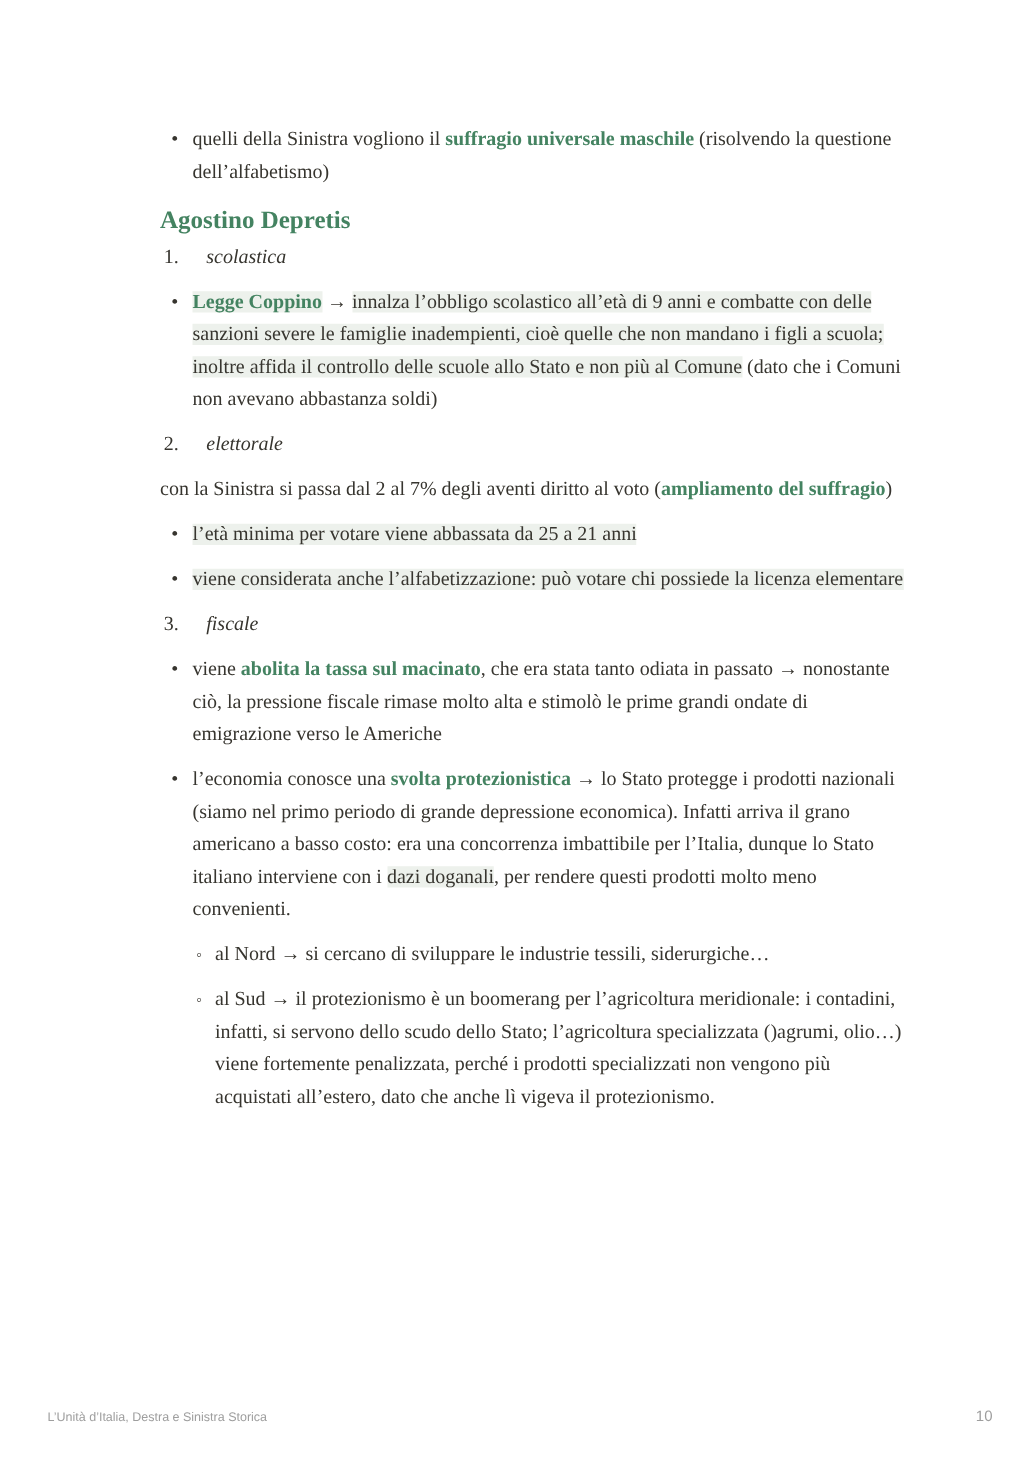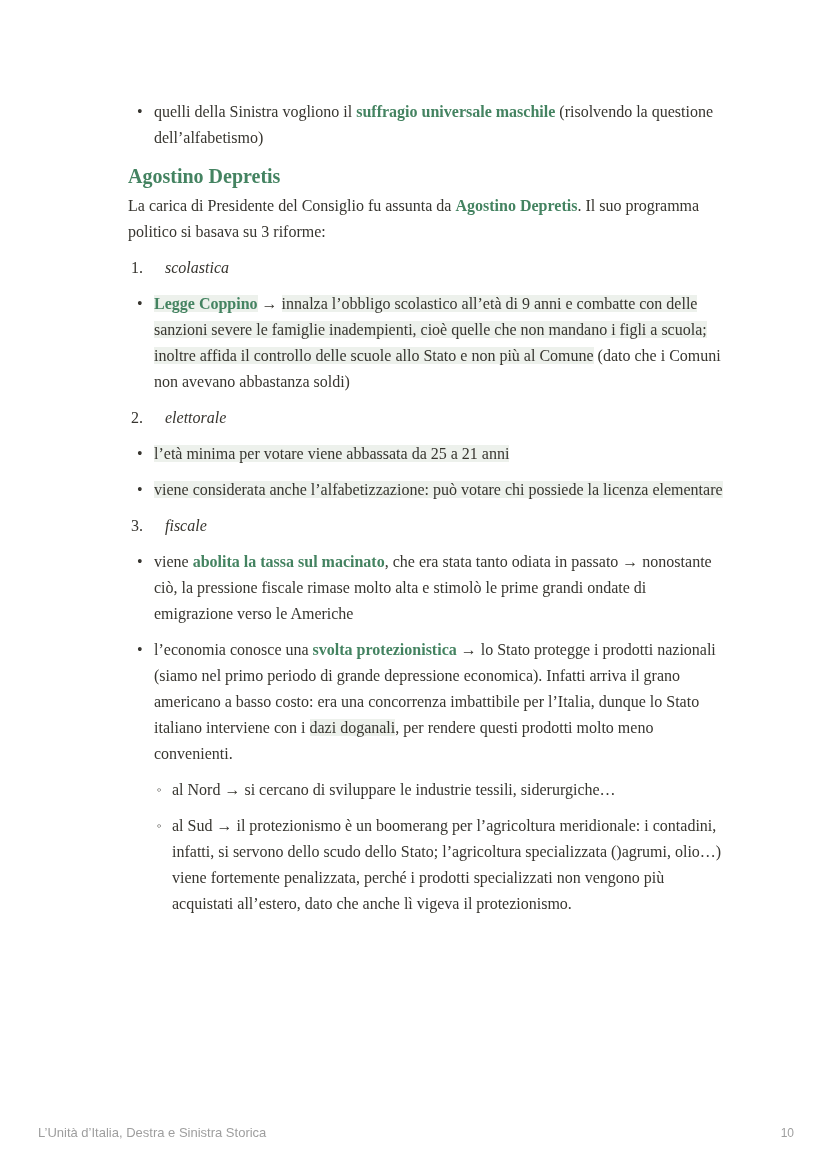--- a/index.html
+++ b/index.html
@@ -43,21 +43,21 @@
   .li2 .marker { flex:0 0 15px; padding-left:0; }
   .sub-paragraph { margin-left:44px; }
   .num-label { font-style:italic;margin-left:16px; }
   .gb { color:#448361; font-weight:bold;margin-top:28px; }
   .hl { background:#edf1ec; }
   .gbhl { color:#448361; font-weight:bold; background:#edf1ec;text-align:right; }
   .footer-title {
     position:absolute;
     left:38px; bottom:31px;
     font-family:"Liberation Sans",sans-serif;
-    font-size:13px;
+    font-size:10px;
     color:#9e9e9e;
   }
   .page-num {
     position:absolute;
     right:34px; bottom:31px;
     font-family:Liberation Sans, sans-serif;
     font-size:12px;
     color:#9e9e9e;
   }
 </style>
@@ -67,37 +67,37 @@
 <div class="page">
   <div class="content">
 
     <div class="block li">
       <span class="marker">•</span>
       <span class="txt"><span>quelli della Sinistra vogliono il </span><span class="gb">suffragio universale maschile</span><span> (risolvendo la questione dell’alfabetismo)</span></span>
     </div>
 
     <div class="block heading">Agostino Depretis</div>
 
-    <div class="block"><span>La carica di Presidente del Consiglio fu assunta da </span><span class="gb">Agostino Depretis</span><span>. Il suo programma politico si basava su 3 riforme:</span></div>
 
     <div class="block li">
       <span class="num">1.</span>
       <span class="txt num-label">scolastica</span>
     </div>
 
     <div class="block li">
       <span class="marker">•</span>
       <span class="txt"><span class="gbhl">Legge Coppino</span><span> → </span><span class="hl">innalza l’obbligo scolastico all’età di 9 anni e combatte con delle sanzioni severe le famiglie inadempienti, cioè quelle che non mandano i figli a scuola; inoltre affida il controllo delle scuole allo Stato e non più al Comune</span><span> (dato che i Comuni non avevano abbastanza soldi)</span></span>
     </div>
 
     <div class="block li">
       <span class="num">2.</span>
       <span class="txt num-label">elettorale</span>
     </div>
 
+    <div class="block"><span>con la Sinistra si passa dal 2 al 7% degli aventi diritto al voto (</span><span class="gb">ampliamento del suffragio</span><span>)</span></div>
 
     <div class="block li">
       <span class="marker">•</span>
       <span class="txt"><span class="hl">l’età minima per votare viene abbassata da 25 a 21 anni</span></span>
     </div>
 
     <div class="block li">
       <span class="marker">•</span>
       <span class="txt"><span class="hl">viene considerata anche l’alfabetizzazione: può votare chi possiede la licenza elementare</span></span>
     </div>

